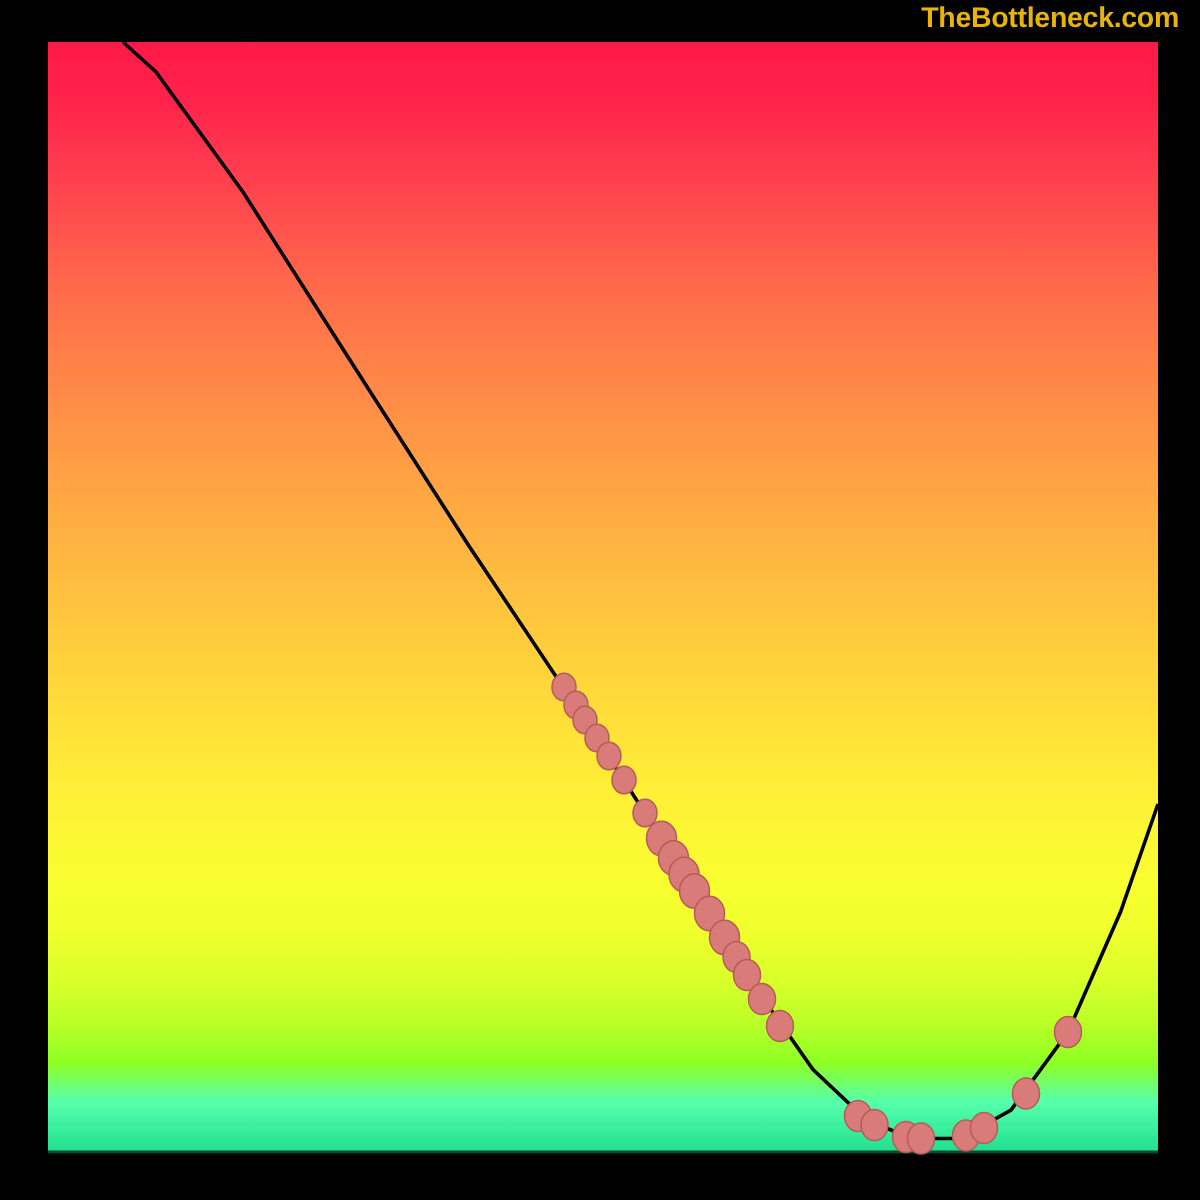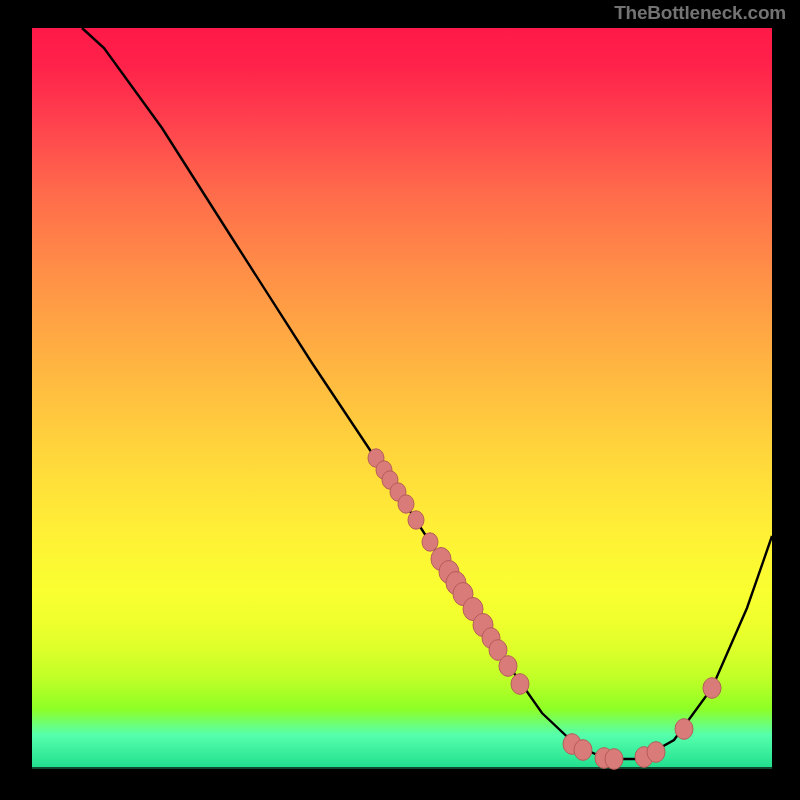--- a/index.html
+++ b/index.html
@@ -13,21 +13,21 @@
   }
   .wrap {
     position: relative;
     width: 800px;
     height: 800px;
   }
   .attribution {
     position: absolute;
     top: 2px;
     right: 14px;
-    color: #737373;
+    color: #eab308;
     font-size: 19px;
     font-weight: bold;
     letter-spacing: -0.2px;
   }
   .plot {
     position: absolute;
     left: 32px;
     top: 28px;
     width: 740px;
     height: 740px;

